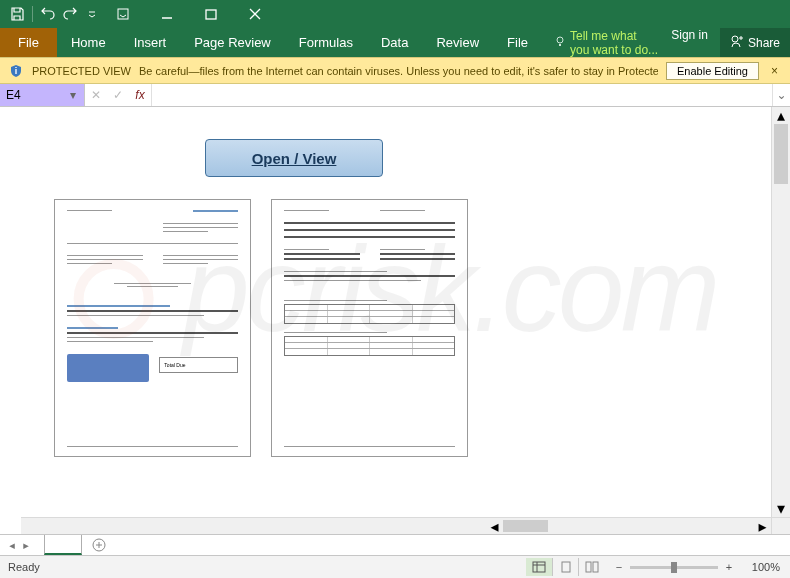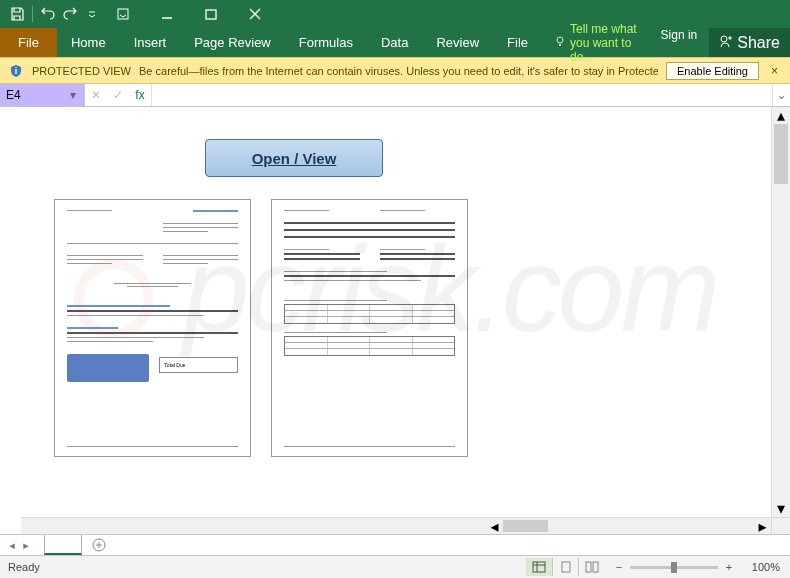--- a/index.html
+++ b/index.html
@@ -14,38 +14,38 @@
 .titlebar .winbtns { display:flex; }
 .winbtn { width:44px; height:28px; display:flex; align-items:center; justify-content:center; }
 .winbtn svg { stroke:#fff; fill:none; }
 
 
 .ribbon { height:29px; background:#217346; display:flex; align-items:stretch; color:#fff; font-size:13px; }
 .ribbon .tab { padding:0 14px; display:flex; align-items:center; cursor:default; }
 .ribbon .filetab { background:#a16207; padding:0 18px; }
 .ribbon .tell { flex:1; display:flex; align-items:center; gap:4px; color:#bef264; font-size:12px; padding-left:12px; }
 .ribbon .signin { padding:0 12px; font-size:12px; }
-.ribbon .share { padding:0 10px; display:flex; align-items:center; gap:4px; font-size:16px; background:#1a5c38; }
+.ribbon .share { padding:0 10px; display:flex; align-items:center; gap:4px; font-size:12px; background:#1a5c38; }
 
 
 .pvbar { height:27px; background:#ffe99b; border-top:1px solid #d7c87a; border-bottom:1px solid #d7c87a; display:flex; align-items:center; font-size:11px; color:#5a4a00; padding:0 8px; gap:8px; }
 .pvbar .shield { width:16px; height:16px; display:flex; align-items:center; justify-content:center; }
 .pvbar .pvtitle { font-weight:normal; }
 .pvbar .pvmsg { flex:1; white-space:nowrap; overflow:hidden; }
 .pvbar .enablebtn { background:#fffdf4; border:1px solid #b0a560; padding:2px 10px; font-size:11px; cursor:default; }
 .pvbar .closex { padding:0 4px; font-size:12px; cursor:default; }
 
 
 .fbar { height:23px; border-bottom:1px solid #c6c6c6; display:flex; align-items:stretch; font-size:12px; background:#fff; }
 .namebox { width:85px; border-right:1px solid #c6c6c6; display:flex; align-items:center; padding:0 6px; background:#c4b5fd; }
 .namebox .nbval { flex:1; }
 .namebox .dd { width:10px; text-align:center; color:#666; }
 .fxbtns { display:flex; align-items:center; border-right:1px solid #e0e0e0; }
 .fxbtn { width:22px; display:flex; align-items:center; justify-content:center; color:#bbb; }
-.fxbtn.fx { color:#15803d; }
+.fxbtn.fx { color:#7f1d1d; font-style:italic; }
 .fxinput { flex:1; padding:0 6px; }
 .fexpand { width:18px; border-left:1px solid #e0e0e0; display:flex; align-items:center; justify-content:center; color:#777; }
 
 
 .sheet { position:absolute; top:107px; bottom:44px; left:0; right:0; background:#fff; }
 .sheet-inner { position:absolute; top:0; left:21px; right:19px; bottom:17px; background:#fff; }
 .vscroll { position:absolute; top:0; right:0; bottom:17px; width:19px; background:#f0f0f0; border-left:1px solid #dadada; }
 .vscroll .arrow { height:17px; display:flex; align-items:center; justify-content:center; }
 .vscroll .track { position:absolute; top:17px; bottom:17px; left:0; right:0; }
 .vscroll .thumb { position:absolute; top:0; left:2px; right:2px; height:60px; background:#cdcdcd; }

